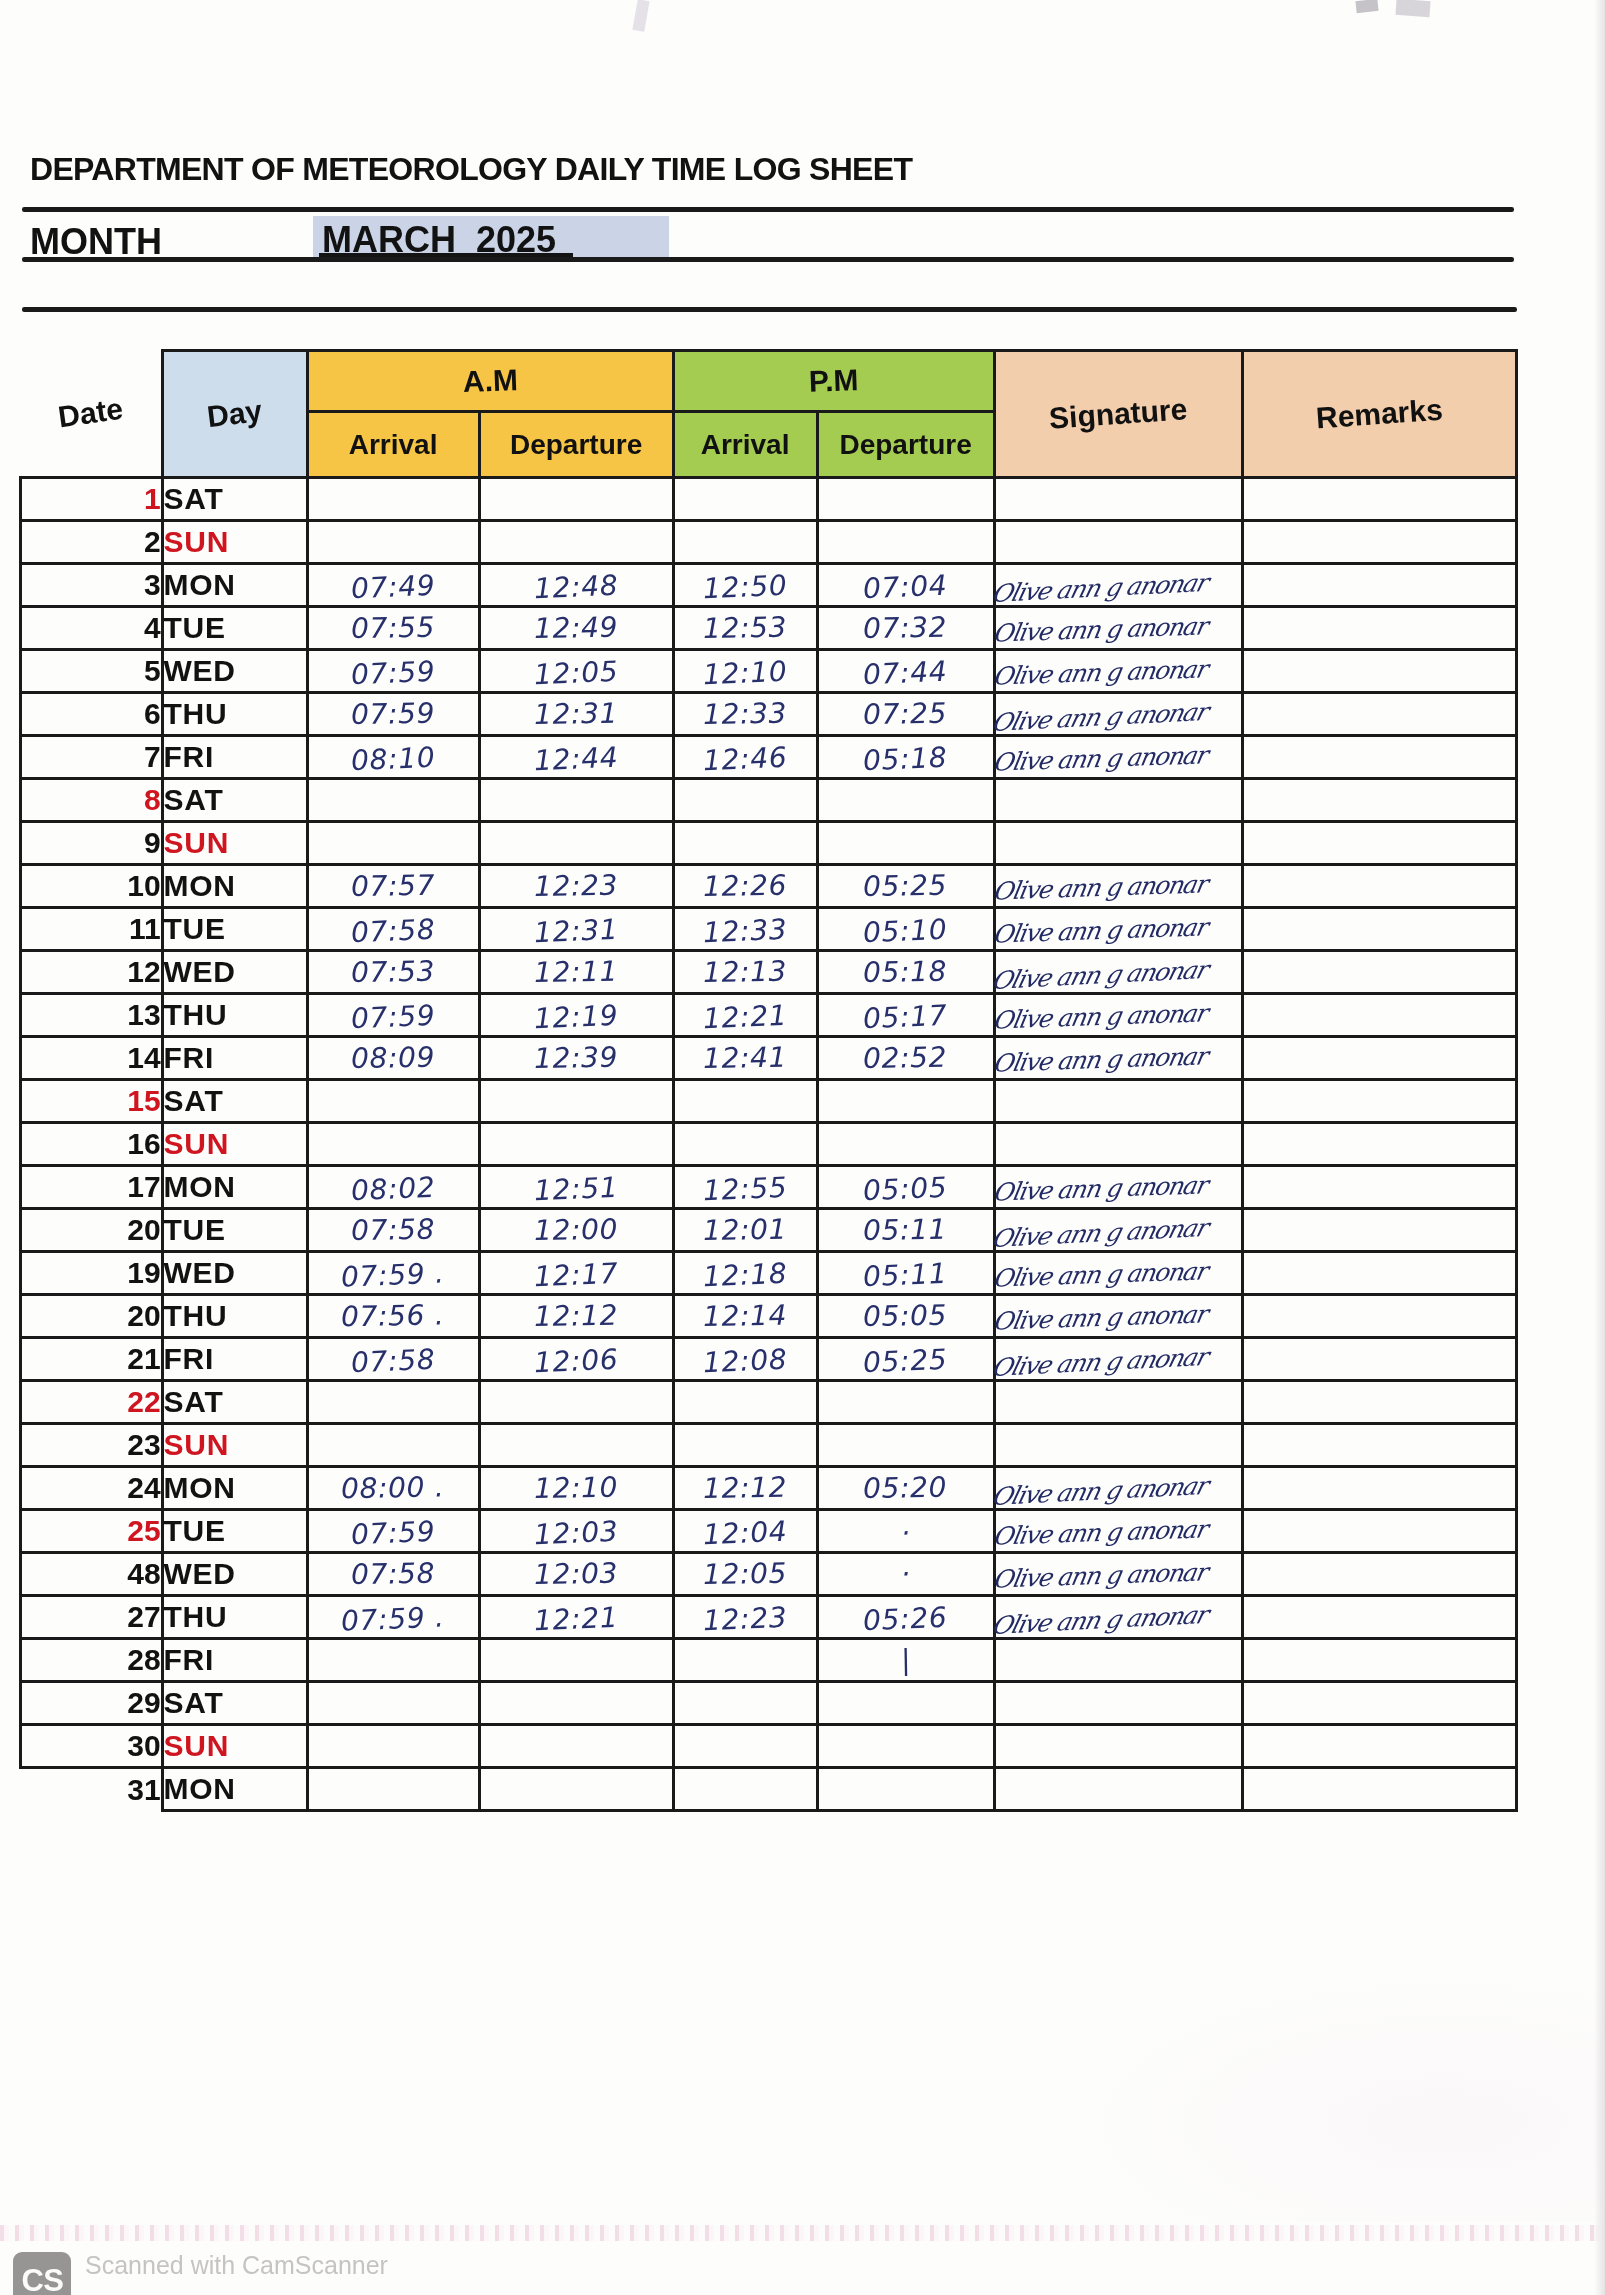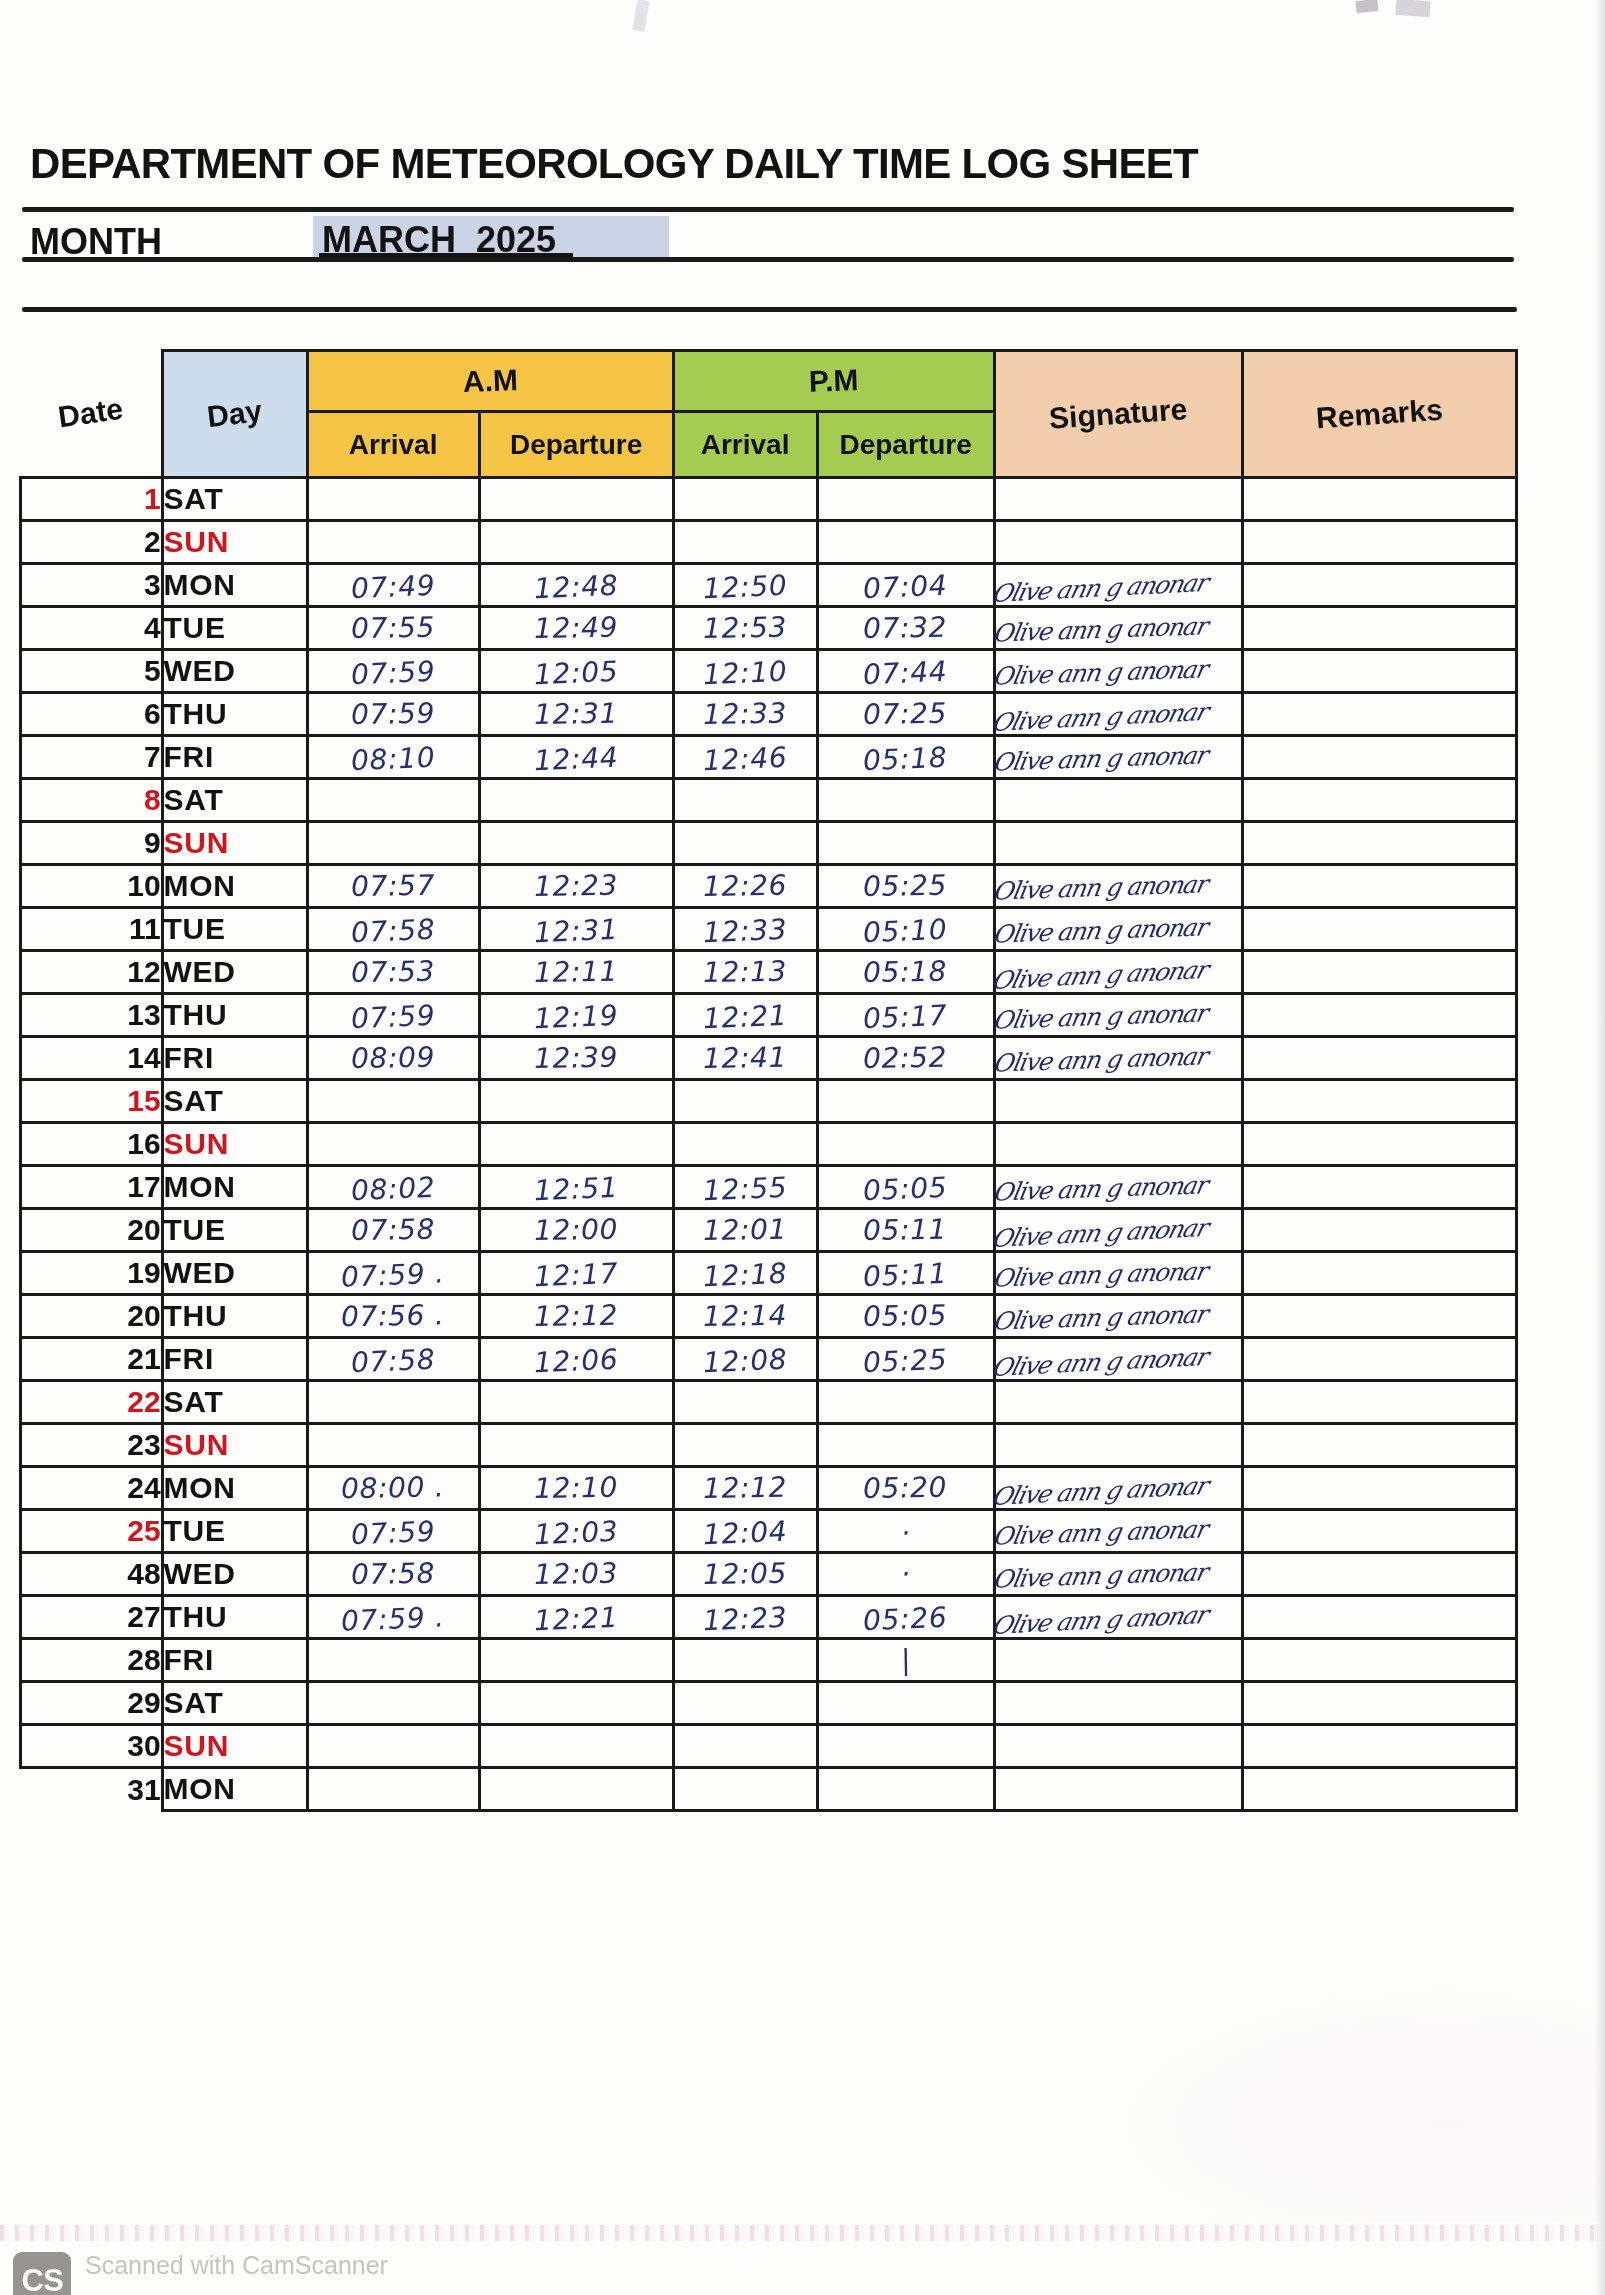--- a/index.html
+++ b/index.html
@@ -1,20 +1,20 @@
 <!DOCTYPE html>
 <html style="font-size:12px"><head>
 <meta charset="utf-8">
 <style>
   html,body{margin:0;padding:0;background:#e8e8e8;}
   .page{position:relative;width:1606px;height:2295px;background:#fdfdfc;
         font-family:"Liberation Sans",sans-serif;overflow:hidden;color:#121212;}
 
   
-  .doc-title{position:absolute;left:30px;top:140px;font-size:42px;font-weight:bold;
+  .doc-title{position:absolute;left:30px;top:151px;font-size:32px;font-weight:bold;
              letter-spacing:-0.7px;white-space:nowrap;}
   .rule{position:absolute;height:4.5px;background:#1a1a1a;border-radius:2.2px;}
   .rule-title{left:22.4px;top:207px;width:1492px;}
   .rule-month{left:22.4px;top:257px;width:1492px;}
   .rule-name{left:22.4px;top:307px;width:1495px;}
   .month-label{position:absolute;left:30px;top:221px;font-size:36px;font-weight:bold;}
   .month-highlight{position:absolute;left:313px;top:216px;width:356px;height:43px;
                    background:#cad4e6;}
   .month-value{position:absolute;left:9px;top:3px;font-size:36px;font-weight:bold;
                white-space:pre;}

